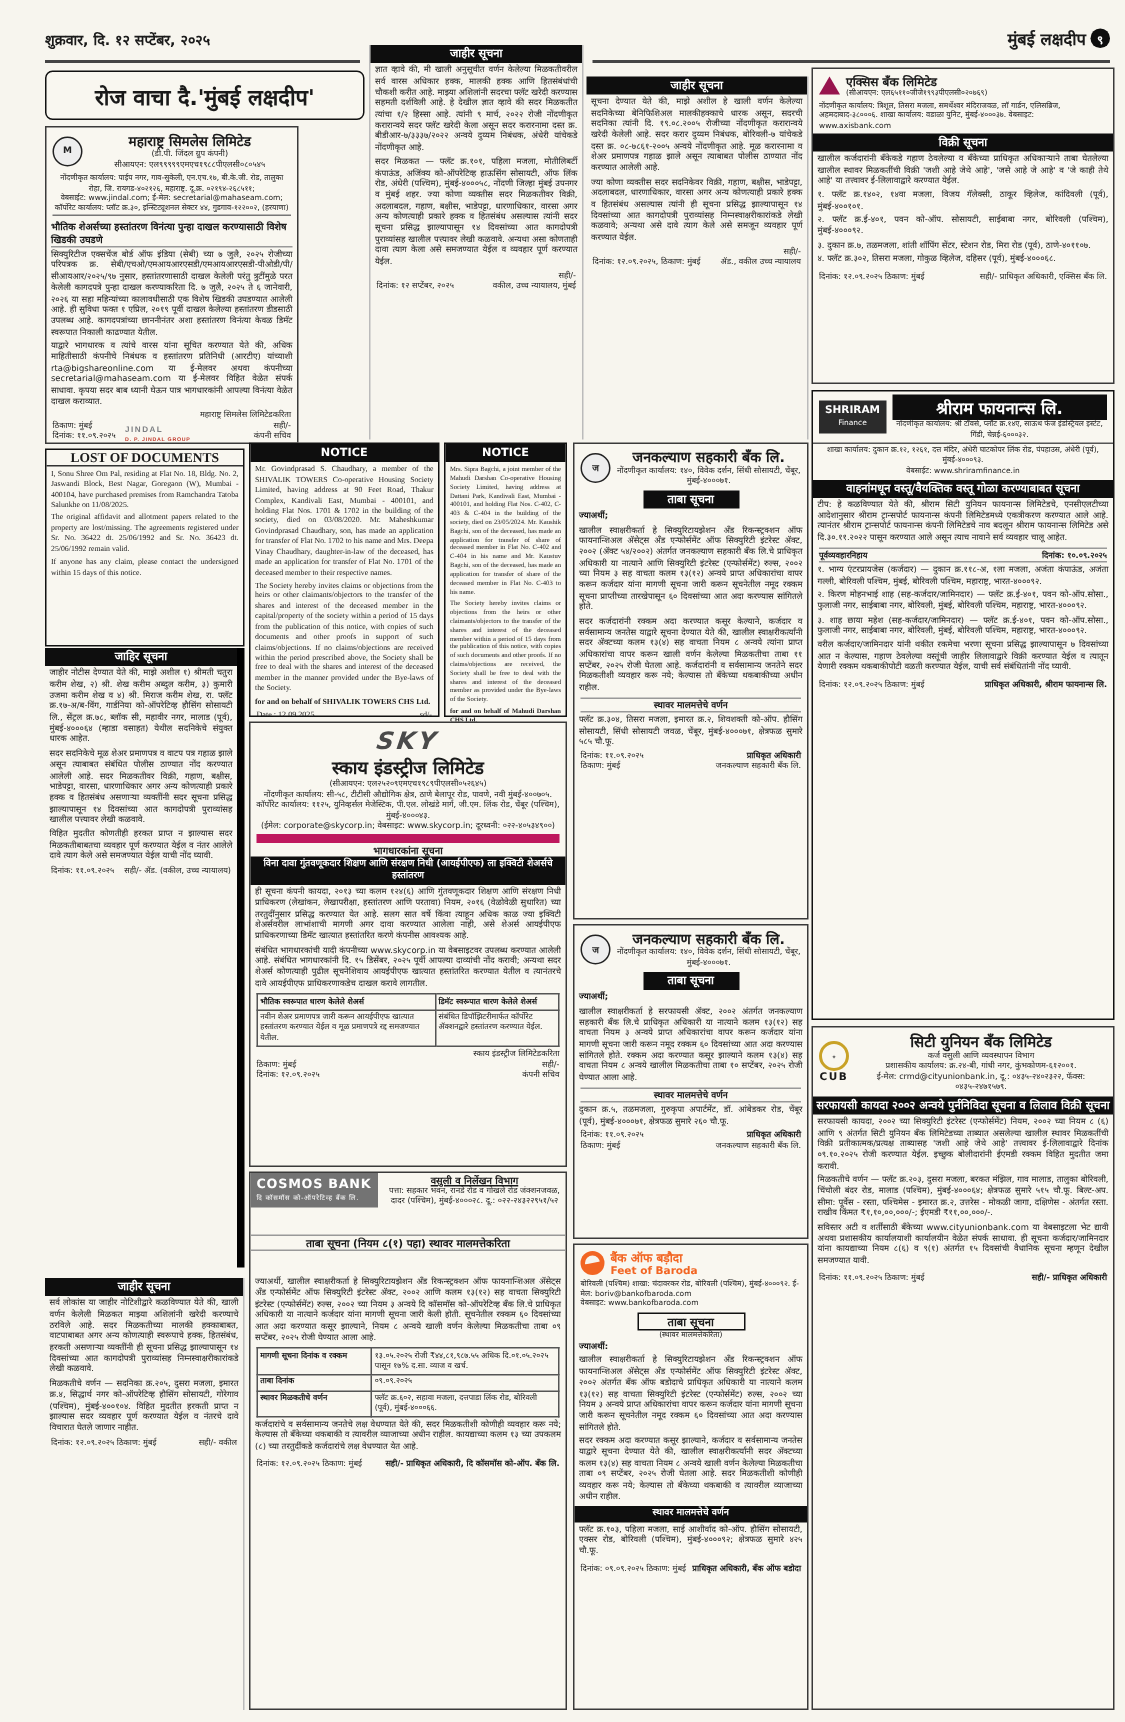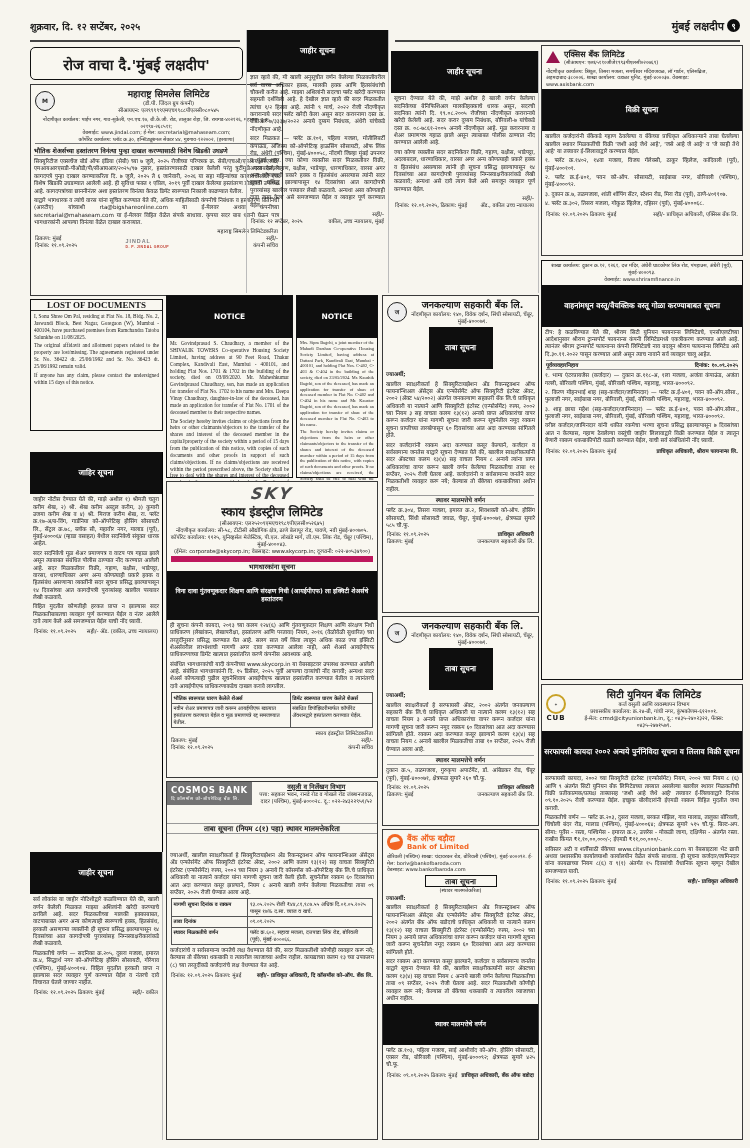--- a/index.html
+++ b/index.html
@@ -1,21 +1,21 @@
 <!DOCTYPE html>
 <html><head>
 <meta charset="utf-8">
 <style>
   html,body{margin:0;padding:0;background:#8a8a86;}
   .sheet{position:relative;width:750px;height:1148px;margin:0 auto;background:#f7f5ee;
          font-family:"DejaVu Sans",sans-serif;color:#1a1a1a;overflow:hidden;}
   .abs{position:absolute;box-sizing:border-box;}
   .rule{background:#444;}
   .bar{background:#0e0e0e;color:#fff;text-align:center;font-weight:bold;
-       font-size:7.5px;line-height:1.35;padding:16px 2px;}
+       font-size:7.5px;line-height:1.35;padding:1px 2px;}
   .bar.small{font-size:6.2px;}
   .box{border:1px solid #3a3a3a;background:#f9f7f0;}
   .box.heavy{border:1.6px solid #111;}
   .p{font-size:5.6px;line-height:1.32;text-align:justify;margin:2px 3px;}
   .p.en{font-family:"Liberation Serif",serif;font-size:5.2px;}
   .tiny{font-size:5px;line-height:1.3;}
   .ctr{text-align:center;}
   .bold{font-weight:bold;}
   .t-sub{font-size:5.4px;text-align:center;line-height:1.3;}
   .sig-row{display:flex;justify-content:space-between;align-items:flex-end;margin:2px 4px;}
@@ -50,21 +50,21 @@
     <span>मुंबई लक्षदीप</span>
     <span class="pagedot">९</span>
   </div>
   <div class="abs rule" style="left:30px;top:40px;width:210px;height:1.5px;"></div>
   <div class="abs rule" style="left:395px;top:40px;width:345px;height:1.5px;"></div>
 
   <div class="abs box heavy" style="left:30px;top:47px;width:213px;height:33px;border-radius:5px;display:flex;align-items:center;justify-content:center;">
     <span style="font-size:14.5px;font-weight:bold;">रोज वाचा दै.'मुंबई लक्षदीप'</span>
   </div>
 
-  <div class="abs box" style="left:30px;top:84px;width:253px;height:212px;">
+  <div class="abs box" style="left:30px;top:84px;width:169px;height:212px;">
     <div class="hdr-flex">
       <div class="emblem">M</div>
       <div style="flex:1;">
         <div class="ctr bold" style="font-size:9px;">महाराष्ट्र सिमलेस लिमिटेड</div>
         <div class="t-sub">(डी.पी. जिंदल ग्रुप कंपनी)</div>
         <div class="t-sub">सीआयएन: एल९९९९९एमएच१९८८पीएलसी०८०५४५</div>
       </div>
     </div>
     <div class="tiny ctr" style="margin:0 4px;">नोंदणीकृत कार्यालय: पाईप नगर, गाव-सुकेली, एन.एच.१७, बी.के.जी. रोड, तालुका रोहा, जि. रायगड-४०२१२६, महाराष्ट्र. दू.क्र. ०२१९४-२६८५११;</div>
     <div class="tiny ctr" style="margin:0 4px;">वेबसाईट: www.jindal.com; ई-मेल: secretarial@mahaseam.com;</div>
@@ -130,20 +130,30 @@
     <div class="p">२. फ्लॅट क्र.ई-४०१, पवन को-ऑप. सोसायटी, साईबाबा नगर, बोरिवली (पश्चिम), मुंबई-४०००९२.</div>
     <div class="p">३. दुकान क्र.७, तळमजला, शांती शॉपिंग सेंटर, स्टेशन रोड, मिरा रोड (पूर्व), ठाणे-४०११०७.</div>
     <div class="p">४. फ्लॅट क्र.३०२, तिसरा मजला, गोकुळ व्हिलेज, दहिसर (पूर्व), मुंबई-४०००६८.</div>
     <div class="footline">
       <span>दिनांक: १२.०९.२०२५  ठिकाण: मुंबई</span>
       <span>सही/- प्राधिकृत अधिकारी, एक्सिस बँक लि.</span>
     </div>
   </div>
 
   <div class="abs box heavy" style="left:541px;top:260px;width:202px;height:420px;">
+    <div class="hdr-flex" style="border-bottom:1px solid #555;">
+      <div class="shr-block">
+        <span>SHRIRAM</span><br>
+        <span style="font-weight:normal;font-size:5px;">Finance</span>
+      </div>
+      <div style="flex:1;">
+        <div class="ctr bold" style="font-size:11px;background:#0e0e0e;color:#fff;padding:1px 0;">श्रीराम फायनान्स लि.</div>
+        <div class="tiny ctr">नोंदणीकृत कार्यालय: श्री टॉवर्स, प्लॉट क्र.१४ए, साऊथ फेज इंडस्ट्रियल इस्टेट, गिंडी, चेन्नई-६०००३२.</div>
+      </div>
+    </div>
     <div class="tiny ctr" style="margin:1px 4px;">शाखा कार्यालय: दुकान क्र.१२, १२६१, दत्त मंदिर, अंधेरी घाटकोपर लिंक रोड, पंपहाउस, अंधेरी (पूर्व), मुंबई-४०००९३.</div>
     <div class="tiny ctr">वेबसाईट: www.shriramfinance.in</div>
     <div class="bar" style="margin-top:2px;">वाहनांमधून वस्तू/वैयक्तिक वस्तू गोळा करण्याबाबत सूचना</div>
     <div class="p">टीप: हे कळविण्यात येते की, श्रीराम सिटी युनियन फायनान्स लिमिटेडचे, एनसीएलटीच्या आदेशानुसार श्रीराम ट्रान्सपोर्ट फायनान्स कंपनी लिमिटेडमध्ये एकत्रीकरण करण्यात आले आहे. त्यानंतर श्रीराम ट्रान्सपोर्ट फायनान्स कंपनी लिमिटेडचे नाव बदलून श्रीराम फायनान्स लिमिटेड असे दि.३०.११.२०२२ पासून करण्यात आले असून त्याच नावाने सर्व व्यवहार चालू आहेत.</div>
     <div class="footline bold" style="border-top:1px solid #999;border-bottom:1px solid #999;">
       <span>पूर्वव्यवहारनिहाय</span>
       <span>दिनांक: १०.०९.२०२५</span>
     </div>
     <div class="p">१. भाग्य एंटरप्रायजेस (कर्जदार) — दुकान क्र.११८-अ, १ला मजला, अजंता कंपाऊंड, अजंता गल्ली, बोरिवली पश्चिम, मुंबई, बोरिवली पश्चिम, महाराष्ट्र, भारत-४०००९२.</div>
     <div class="p">२. किरण मोहनभाई शाह (सह-कर्जदार/जामिनदार) — फ्लॅट क्र.ई-४०१, पवन को-ऑप.सोसा., फुलाजी नगर, साईबाबा नगर, बोरिवली, मुंबई, बोरिवली पश्चिम, महाराष्ट्र, भारत-४०००९२.</div>
@@ -178,21 +188,21 @@
     </div>
   </div>
 
   <div class="abs box heavy" style="left:30px;top:299px;width:133px;height:132px;">
     <div class="ctr bold" style="font-family:'Liberation Serif',serif;font-size:9px;border-bottom:1px solid #333;">LOST OF DOCUMENTS</div>
     <div class="p en">I, Sonu Shree Om Pal, residing at Flat No. 18, Bldg. No. 2, Jaswandi Block, Best Nagar, Goregaon (W), Mumbai - 400104, have purchased premises from Ramchandra Tatoba Salunkhe on 11/08/2025.</div>
     <div class="p en">The original affidavit and allotment papers related to the property are lost/missing. The agreements registered under Sr. No. 36422 dt. 25/06/1992 and Sr. No. 36423 dt. 25/06/1992 remain valid.</div>
     <div class="p en">If anyone has any claim, please contact the undersigned within 15 days of this notice.</div>
   </div>
 
-  <div class="abs" style="left:30px;top:452px;width:133px;height:413px;border-right:1px solid #000000;">
+  <div class="abs" style="left:30px;top:432px;width:133px;height:413px;border-right:5px solid #000000;">
     <div class="bar">जाहिर सूचना</div>
     <div class="p">जाहीर नोटीस देण्यात येते की, माझे अशील १) श्रीमती चतुरा करीम शेख, २) श्री. शेख करीम अब्दुल करीम, ३) कुमारी उजमा करीम शेख व ४) श्री. मिराज करीम शेख, रा. फ्लॅट क्र.१७-अ/ब-विंग, गार्डनिया को-ऑपरेटिव्ह हौसिंग सोसायटी लि., सेंट्रल क्र.७८, ब्लॉक सी, महावीर नगर, मालाड (पूर्व), मुंबई-४०००६४ (म्हाडा वसाहत) येथील सदनिकेचे संयुक्त धारक आहेत.</div>
     <div class="p">सदर सदनिकेचे मूळ शेअर प्रमाणपत्र व वाटप पत्र गहाळ झाले असून त्याबाबत संबंधित पोलीस ठाण्यात नोंद करण्यात आलेली आहे. सदर मिळकतीवर विक्री, गहाण, बक्षीस, भाडेपट्टा, वारसा, धारणाधिकार अगर अन्य कोणत्याही प्रकारे हक्क व हितसंबंध असणाऱ्या व्यक्तींनी सदर सूचना प्रसिद्ध झाल्यापासून १४ दिवसांच्या आत कागदोपत्री पुराव्यांसह खालील पत्त्यावर लेखी कळवावे.</div>
     <div class="p">विहित मुदतीत कोणतीही हरकत प्राप्त न झाल्यास सदर मिळकतीबाबतचा व्यवहार पूर्ण करण्यात येईल व नंतर आलेले दावे त्याग केले असे समजण्यात येईल याची नोंद घ्यावी.</div>
     <div class="sig-row">
       <div>दिनांक: ११.०९.२०२५</div>
       <div>सही/- ॲड. (वकील, उच्च न्यायालय)</div>
     </div>
   </div>
 
@@ -364,21 +374,21 @@
       <span class="bold">सही/- प्राधिकृत अधिकारी, दि कॉसमॉस को-ऑप. बँक लि.</span>
     </div>
   </div>
 
   <div class="abs box" style="left:382px;top:829px;width:157px;height:311px;">
     <div class="hdr-flex">
       <div class="bob-mark"></div>
       <div style="flex:1;">
         <div class="bold" style="font-size:8px;color:#f26522;">
           <span>बैंक ऑफ बड़ौदा</span>
-          <span style="display:block;font-size:7px;">Bank of Limited</span>
+          <span style="display:block;font-size:7px;">Feet of Baroda</span>
         </div>
       </div>
     </div>
     <div class="tiny" style="margin:0 4px;">बोरिवली (पश्चिम) शाखा: चंदावरकर रोड, बोरिवली (पश्चिम), मुंबई-४०००९२. ई-मेल: boriv@bankofbaroda.com</div>
     <div class="tiny" style="margin:0 4px;">वेबसाइट: www.bankofbaroda.com</div>
     <div class="ctr" style="margin:2px auto 0;width:70px;border:1.4px solid #111;font-weight:bold;font-size:7.5px;">ताबा सूचना</div>
     <div class="ctr tiny">(स्थावर मालमत्तेकरिता)</div>
     <div class="p bold" style="margin-bottom:0;">ज्याअर्थी:</div>
     <div class="p">खालील स्वाक्षरीकर्ता हे सिक्युरिटायझेशन अँड रिकन्स्ट्रक्शन ऑफ फायनान्शिअल ॲसेट्स अँड एन्फोर्समेंट ऑफ सिक्युरिटी इंटरेस्ट ॲक्ट, २००२ अंतर्गत बँक ऑफ बडोदाचे प्राधिकृत अधिकारी या नात्याने कलम १३(१२) सह वाचता सिक्युरिटी इंटरेस्ट (एन्फोर्समेंट) रुल्स, २००२ च्या नियम ३ अन्वये प्राप्त अधिकारांचा वापर करून कर्जदार यांना मागणी सूचना जारी करून सूचनेतील नमूद रक्कम ६० दिवसांच्या आत अदा करण्यास सांगितले होते.</div>
     <div class="p">सदर रक्कम अदा करण्यात कसूर झाल्याने, कर्जदार व सर्वसामान्य जनतेस याद्वारे सूचना देण्यात येते की, खालील स्वाक्षरीकर्त्यांनी सदर ॲक्टच्या कलम १३(४) सह वाचता नियम ८ अन्वये खाली वर्णन केलेल्या मिळकतीचा ताबा ०९ सप्टेंबर, २०२५ रोजी घेतला आहे. सदर मिळकतीशी कोणीही व्यवहार करू नये; केल्यास तो बँकेच्या थकबाकी व त्यावरील व्याजाच्या अधीन राहील.</div>

